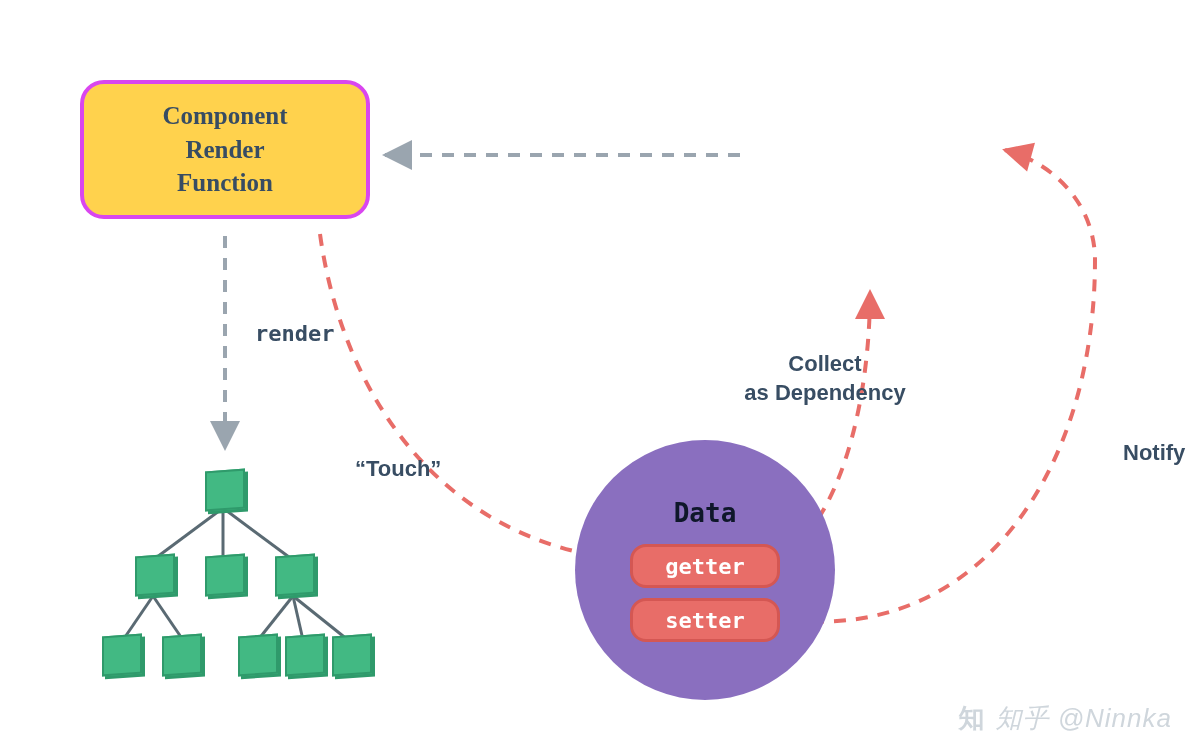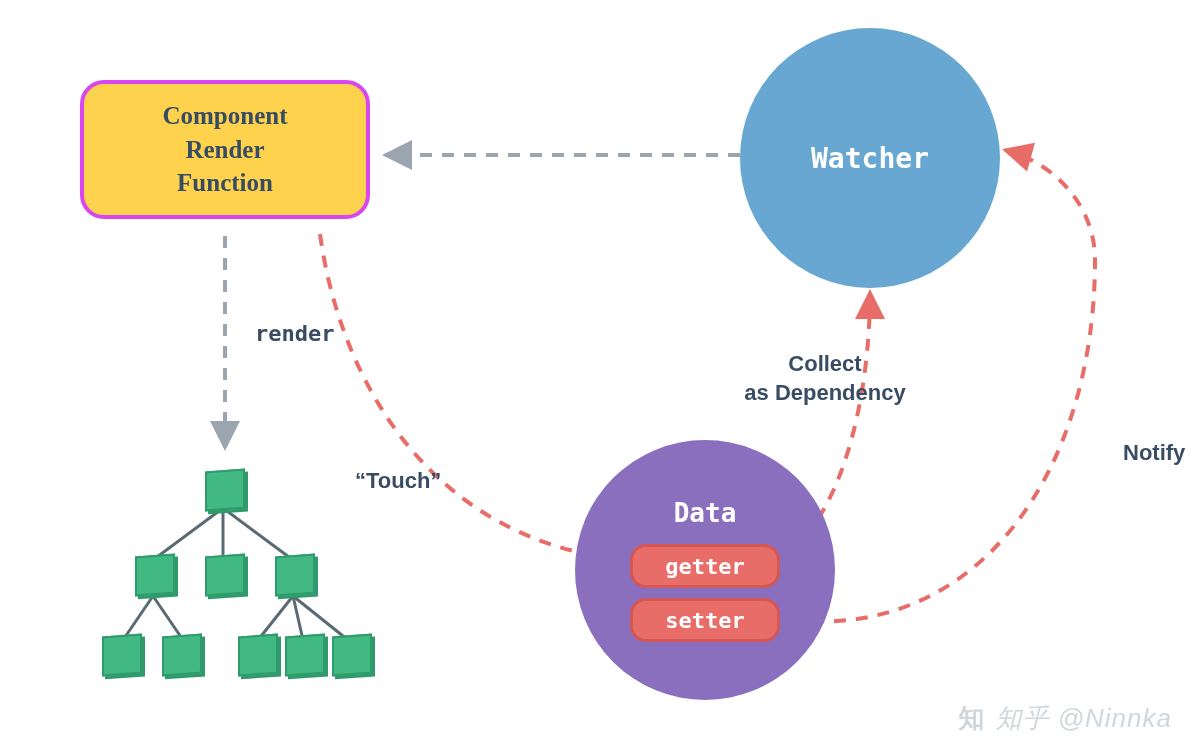--- a/index.html
+++ b/index.html
@@ -74,21 +74,21 @@
     background: #8a6fbf;
     display: flex;
     flex-direction: column;
     align-items: center;
     justify-content: center;
     gap: 10px;
   }
   .data-title {
     font-weight: 700;
     font-size: 26px;
-    color: #ffffff;
+    color: #0f172a;
     margin-bottom: 6px;
   }
   .pill {
     width: 150px;
     height: 44px;
     border-radius: 16px;
     background: #e86d68;
     border: 3px solid #d45753;
     color: #ffffff;
     font-weight: 600;
@@ -185,38 +185,35 @@
       <line x1="293" y1="596" x2="348" y2="640"></line>
     </g>
   </svg>
 
   <div class="crf-box">
     <span style="white-space:pre-line;">Component
 Render
 Function</span>
   </div>
 
-  <div class="watcher">
-    <span>Watcher</span>
-  </div>
 
   <div class="data-circle">
     <div class="data-title">Data</div>
     <div class="pill">
       <span>getter</span>
     </div>
     <div class="pill">
       <span>setter</span>
     </div>
   </div>
 
 
   <div class="label mono" style="left:255px; top:320px;">render</div>
 
-  <div class="label" style="left:355px; top:455px;margin-top:12px;">“Touch”</div>
+  <div class="label" style="left:355px; top:455px;">“Touch”</div>
 
   <div class="label" style="left: 730px; top: 350px; width: 190px; white-space: pre-line;">Collect
 as Dependency</div>
 
   <div class="label" style="left:1123px; top:395px;margin-top:44px;">Notify</div>
 
   <div class="tree">
 
     <div class="cube" style="left:115px; top:10px;"></div>
 

